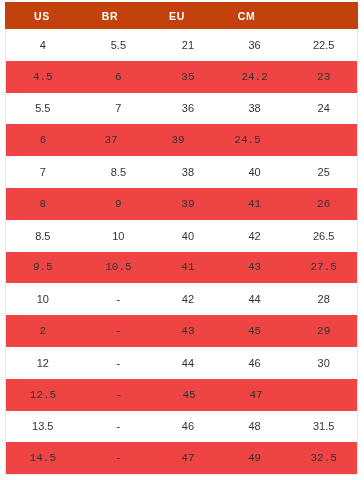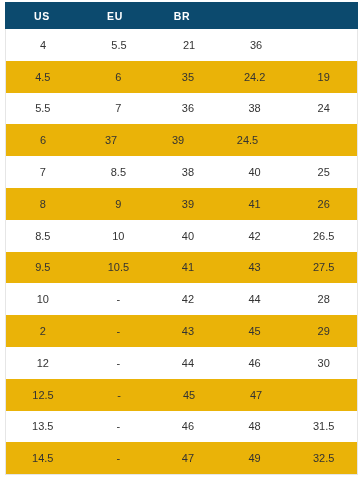--- a/index.html
+++ b/index.html
@@ -19,21 +19,21 @@
     position: absolute;
     left: 5px;
     top: 2px;
     width: 353px;
     box-sizing: border-box;
   }
 
   
   .chart-head {
     display: flex;
-    background: #0c4a6e;
+    background: #c2410c;
     height: 27px;
     align-items: center;
   }
   .chart-head .cell {
     color: #ffffff;
     font-size: 10.5px;
     font-weight: bold;
     letter-spacing: 0.6px;
     text-align: center;
     text-transform: uppercase;
@@ -47,21 +47,22 @@
     border-bottom: 1px solid #e6e6e6;
     box-sizing: border-box;
   }
   .chart-row {
     display: flex;
     height: 31.8px;
     align-items: center;
     background: #ffffff;
   }
   .chart-row.alt {
-    background: #eab308;
+    background: #ef4444;
+    font-family: Liberation Mono, monospace;
   }
   .chart-row .cell {
     color: #333333;
     font-size: 11px;
     font-weight: normal;
     text-align: center;
     white-space: nowrap;
   }
 
   
@@ -71,37 +72,39 @@
   .col-eu       { width: 72px;  }
   .col-cm       { width: 67px;  }
 </style>
 </head>
 <body>
 
 <div class="size-chart">
 
   <div class="chart-head">
       <div class="cell col-us">US</div>
+      <div class="cell col-br">BR</div>
       <div class="cell col-eu">EU</div>
-      <div class="cell col-br">BR</div>
+      <div class="cell col-cm">CM</div>
     </div>
 
   <div class="chart-body">
       <div class="chart-row">
         <div class="cell col-us">4</div>
         <div class="cell col-uswomen">5.5</div>
         <div class="cell col-br">21</div>
         <div class="cell col-eu">36</div>
+        <div class="cell col-cm">22.5</div>
       </div>
       <div class="chart-row alt">
         <div class="cell col-us">4.5</div>
         <div class="cell col-uswomen">6</div>
         <div class="cell col-br">35</div>
         <div class="cell col-eu">24.2</div>
-        <div class="cell col-cm">19</div>
+        <div class="cell col-cm">23</div>
       </div>
       <div class="chart-row">
         <div class="cell col-us">5.5</div>
         <div class="cell col-uswomen">7</div>
         <div class="cell col-br">36</div>
         <div class="cell col-eu">38</div>
         <div class="cell col-cm">24</div>
       </div>
       <div class="chart-row alt">
         <div class="cell col-us">6</div>

